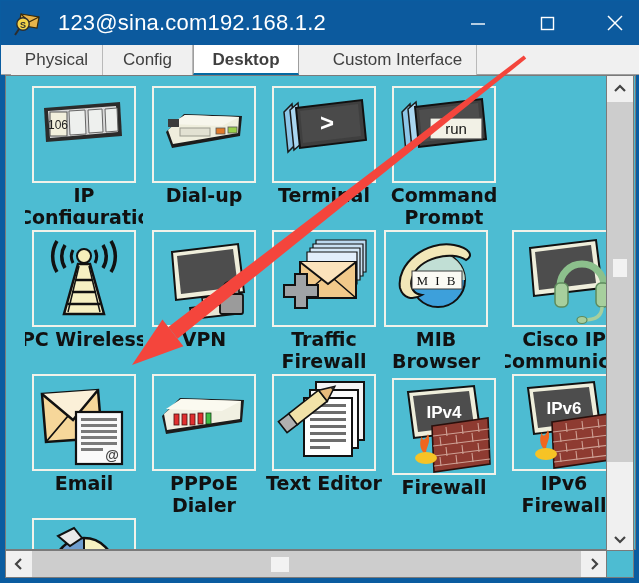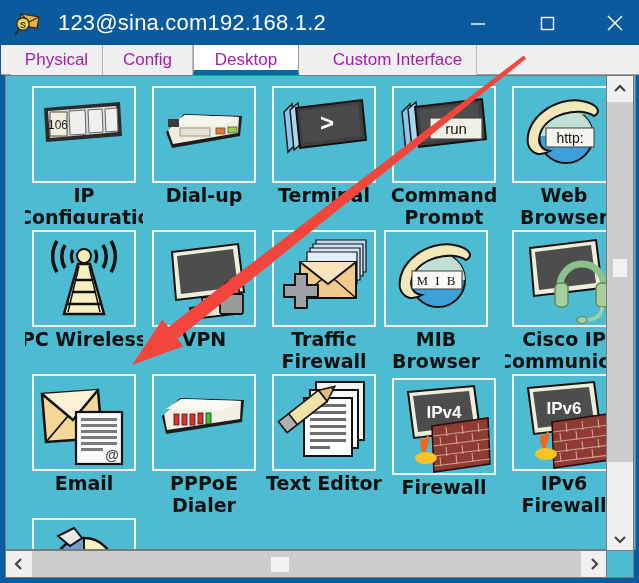--- a/index.html
+++ b/index.html
@@ -37,32 +37,33 @@
     position:absolute;left:0;top:44px;width:639px;height:30px;
     background:#f0f0f0;
     border-bottom:1px solid #9e9e9e;
     box-sizing:border-box;
   }
   .tab{
     position:absolute;top:0;height:30px;line-height:29px;
     box-sizing:border-box;
     background:#f0f0f0;
     border-right:1px solid #b9b9b9;
-    font-size:17px;color:#a21caf;
+    font-size:17px;color:#404040;
     text-align:center;
     font-family:"Liberation Sans",sans-serif;
     cursor:default;
     white-space:nowrap;
   }
   .tab.active{
     background:#ffffff;
     border-left:1px solid #9e9e9e;
     border-right:1px solid #9e9e9e;
-    border-bottom:5px solid #0369a1;
+    border-bottom:2px solid #0369a1;
     z-index:3;
+    font-weight:bold;
   }
 
   
   #pane{
     position:absolute;left:4px;top:74px;width:631px;height:475px;
     background:#4dbcd2;
     box-sizing:border-box;
     border:1px solid #7a7a7a;
     overflow:hidden;
   }
@@ -230,37 +231,20 @@
       <path d="M15 9 L82 1 L86 41 L19 49 Z" fill="#3f3f3f" stroke="#111" stroke-width="2"></path>
       <path d="M19 12 L78 5 L81 37 L22 44 Z" fill="#4d4d4d"></path>
       <g transform="translate(30,20)">
         <rect x="0" y="0" width="52" height="21" fill="#f2f1e6" stroke="#4a4a4a" stroke-width="1.2"></rect>
         <text x="26" y="16" font-size="15" fill="#111" font-family="'Liberation Sans',sans-serif" text-anchor="middle">run</text>
       </g>
     </g>
             </svg>
           </div>
           <div class="cell-label">Command Prompt</div>
-        </div>
-        <div class="cell" style="left: 499px; top: 4px;">
-          <div class="iconbox">
-            <svg width="100" height="93" viewBox="0 0 100 93">
-    <g transform="translate(10,12)">
-      <circle cx="42" cy="36" r="27" fill="#3da0db" stroke="#111" stroke-width="2"></circle>
-      <path d="M15 36 A27 27 0 0 1 69 36 Z" fill="#cfe5d4" opacity="0.9"></path>
-      <path d="M16 24 A27 27 0 0 1 60 14" fill="none" stroke="#8ec29a" stroke-width="4"></path>
-      <path d="M4 44 C0 20 30 -4 58 1 C74 4 78 12 70 16 C56 6 22 14 16 34 C13 44 18 50 26 51 C16 57 7 54 4 44 Z" fill="#f2e7b8" stroke="#111" stroke-width="2"></path>
-      <g transform="translate(22,28)">
-        <rect x="0" y="0" width="48" height="19" fill="#f6f5ee" stroke="#3a3a3a" stroke-width="1"></rect>
-        <text x="24" y="15" font-size="14" fill="#111" font-family="'Liberation Sans',sans-serif" text-anchor="middle">http:</text>
-      </g>
-    </g>
-            </svg>
-          </div>
-          <div class="cell-label">Web Browser</div>
         </div>
         <div class="cell" style="left: 19px; top: 148px;">
           <div class="iconbox">
             <svg width="100" height="93" viewBox="0 0 100 93">
     <g transform="translate(12,8)">
       <circle cx="38" cy="16" r="7" fill="#f5eebb" stroke="#111" stroke-width="2"></circle>
       <path d="M27 10 A14 14 0 0 0 27 23" fill="none" stroke="#111" stroke-width="3"></path>
       <path d="M49 10 A14 14 0 0 1 49 23" fill="none" stroke="#111" stroke-width="3"></path>
       <path d="M19 5 A22 22 0 0 0 19 28" fill="none" stroke="#111" stroke-width="3.5"></path>
       <path d="M57 5 A22 22 0 0 1 57 28" fill="none" stroke="#111" stroke-width="3.5"></path>

